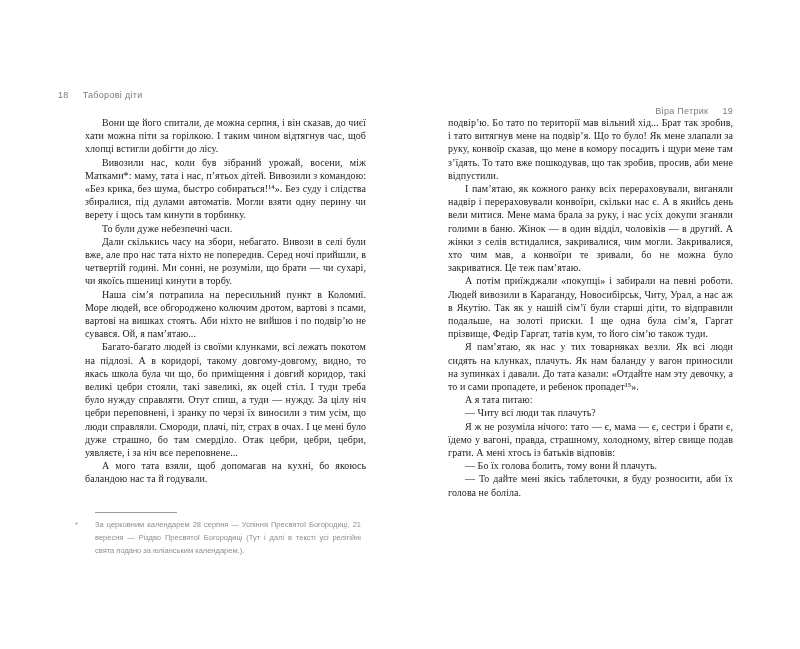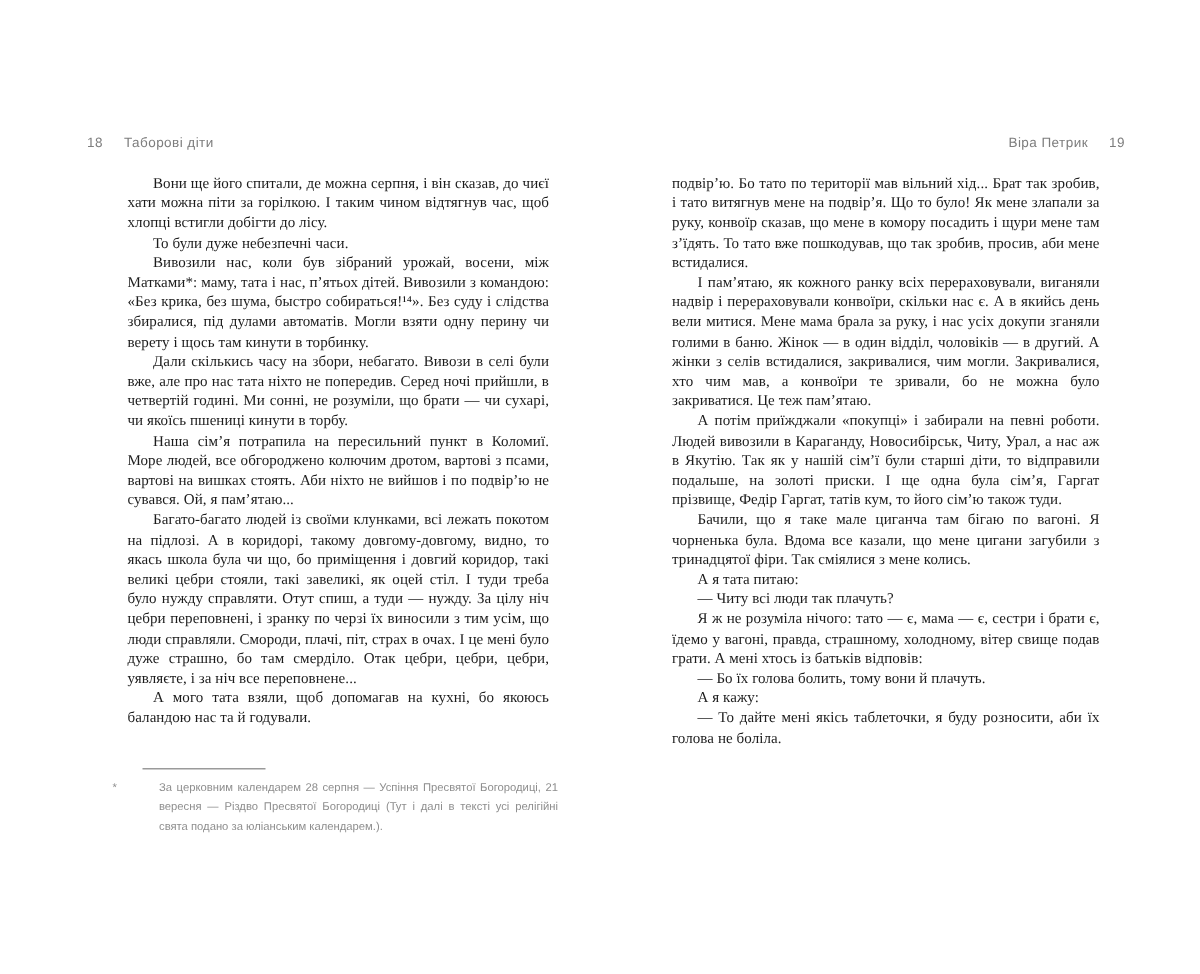--- a/index.html
+++ b/index.html
@@ -28,21 +28,21 @@
     color: #7d7d7d;
     letter-spacing: 0.3px;
     white-space: nowrap;
     text-align: right;
   }
   .running-head .pagenum {
     color: #7d7d7d;
   }
   .rh-left { left: 58px; }
   .rh-left .title { margin-left: 14px; }
-  .rh-right { right: 50px; text-align: center; }
+  .rh-right { right: 67px; text-align: center; margin-top: 16px; }
   .rh-right .pagenum { margin-left: 14px; }
 
   
   .textcol {
     position: absolute;
     top: 116px;
     text-align: justify;
     font-size: 10px;
     line-height: 13.2px;
     color: #1c1c1c;
@@ -79,62 +79,60 @@
     position: absolute;
     left: 0;
     top: 10px;
   }
   .footnote-text {
     position: absolute;
     left: 20px;
     top: 10px;
     width: 266px;
     text-align: justify;
-    margin-left: 11px;
   }
 </style>
 </head>
 <body>
 
 <div class="spread">
 
   <div>
     <div class="running-head rh-left">
       <span class="pagenum">18</span><span class="title">Таборові діти</span>
     </div>
 
     <div class="textcol col-left">
       <p>Вони ще його спитали, де можна серпня, і він сказав, до чиєї хати можна піти за горілкою. І таким чином відтягнув час, щоб хлопці встигли добігти до лісу.</p>
+      <p>Вивозили нас, коли був зібраний урожай, восени, між Матками*: маму, тата і нас, п’ятьох дітей. Вивозили з командою: «Без крика, без шума, быстро собираться!¹⁴». Без суду і слідства збиралися, під дулами автоматів. Могли взяти одну перину чи верету і щось там кинути в торбинку.</p>
       <p>То були дуже небезпечні часи.</p>
-      <p>Вивозили нас, коли був зібраний урожай, восени, між Матками*: маму, тата і нас, п’ятьох дітей. Вивозили з командою: «Без крика, без шума, быстро собираться!¹⁴». Без суду і слідства збиралися, під дулами автоматів. Могли взяти одну перину чи верету і щось там кинути в торбинку.</p>
       <p>Дали скількись часу на збори, небагато. Вивози в селі були вже, але про нас тата ніхто не попередив. Серед ночі прийшли, в четвертій годині. Ми сонні, не розуміли, що брати — чи сухарі, чи якоїсь пшениці кинути в торбу.</p>
       <p>Наша сім’я потрапила на пересильний пункт в Коломиї. Море людей, все обгороджено колючим дротом, вартові з псами, вартові на вишках стоять. Аби ніхто не вийшов і по подвір’ю не сувався. Ой, я пам’ятаю...</p>
       <p>Багато-багато людей із своїми клунками, всі лежать покотом на підлозі. А в коридорі, такому довгому-довгому, видно, то якась школа була чи що, бо приміщення і довгий коридор, такі великі цебри стояли, такі завеликі, як оцей стіл. І туди треба було нужду справляти. Отут спиш, а туди — нужду. За цілу ніч цебри переповнені, і зранку по черзі їх виносили з тим усім, що люди справляли. Смороди, плачі, піт, страх в очах. І це мені було дуже страшно, бо там смерділо. Отак цебри, цебри, цебри, уявляєте, і за ніч все переповнене...</p>
       <p>А мого тата взяли, щоб допомагав на кухні, бо якоюсь баландою нас та й годували.</p>
     </div>
 
     <div class="footnote">
       <div class="footnote-rule"></div>
       <span class="footnote-marker">*</span>
       <div class="footnote-text">За церковним календарем 28 серпня — Успіння Пресвятої Богородиці, 21 вересня — Різдво Пресвятої Богородиці (Тут і далі в тексті усі релігійні свята подано за юліанським календарем.).</div>
     </div>
   </div>
 
   <div>
     <div class="running-head rh-right">
       <span class="title">Віра Петрик</span><span class="pagenum">19</span>
     </div>
 
     <div class="textcol col-right">
-      <p class="no-indent">подвір’ю. Бо тато по території мав вільний хід... Брат так зробив, і тато витягнув мене на подвір’я. Що то було! Як мене злапали за руку, конвоїр сказав, що мене в комору посадить і щури мене там з’їдять. То тато вже пошкодував, що так зробив, просив, аби мене встидалися.</p>
+      <p class="no-indent">подвір’ю. Бо тато по території мав вільний хід... Брат так зробив, і тато витягнув мене на подвір’я. Що то було! Як мене злапали за руку, конвоїр сказав, що мене в комору посадить і щури мене там з’їдять. То тато вже пошкодував, що так зробив, просив, аби мене відпустили.</p>
       <p>І пам’ятаю, як кожного ранку всіх перераховували, виганяли надвір і перераховували конвоїри, скільки нас є. А в якийсь день вели митися. Мене мама брала за руку, і нас усіх докупи зганяли голими в баню. Жінок — в один відділ, чоловіків — в другий. А жінки з селів встидалися, закривалися, чим могли. Закривалися, хто чим мав, а конвоїри те зривали, бо не можна було закриватися. Це теж пам’ятаю.</p>
       <p>А потім приїжджали «покупці» і забирали на певні роботи. Людей вивозили в Караганду, Новосибірськ, Читу, Урал, а нас аж в Якутію. Так як у нашій сім’ї були старші діти, то відправили подальше, на золоті приски. І ще одна була сім’я, Гаргат прізвище, Федір Гаргат, татів кум, то його сім’ю також туди.</p>
-      <p>Бачили, що я таке мале циганча там бігаю по вагоні. Я чорненька була. Вдома все казали, що мене цигани загубили з тринадцятої фіри. Так сміялися з мене колись.</p>
+      <p>Я пам’ятаю, як нас у тих товарняках везли. Як всі люди сидять на клунках, плачуть. Як нам баланду у вагон приносили на зупинках і давали. До тата казали: «Отдайте нам эту девочку, а то и сами пропадете, и ребенок пропадет¹⁵».</p>
       <p>А я тата питаю:</p>
       <p>— Читу всі люди так плачуть?</p>
       <p>Я ж не розуміла нічого: тато — є, мама — є, сестри і брати є, їдемо у вагоні, правда, страшному, холодному, вітер свище подав грати. А мені хтось із батьків відповів:</p>
       <p>— Бо їх голова болить, тому вони й плачуть.</p>
-      <p>А я кажу:</p>
       <p>— То дайте мені якісь таблеточки, я буду розносити, аби їх голова не боліла.</p>
     </div>
   </div>
 
 </div>
 
 </body></html>

